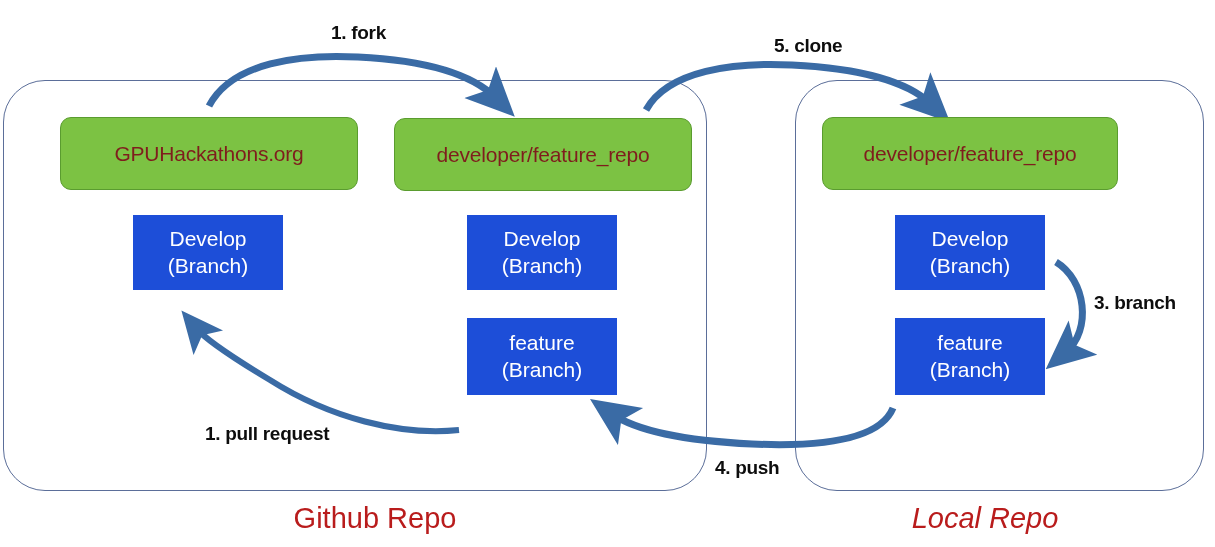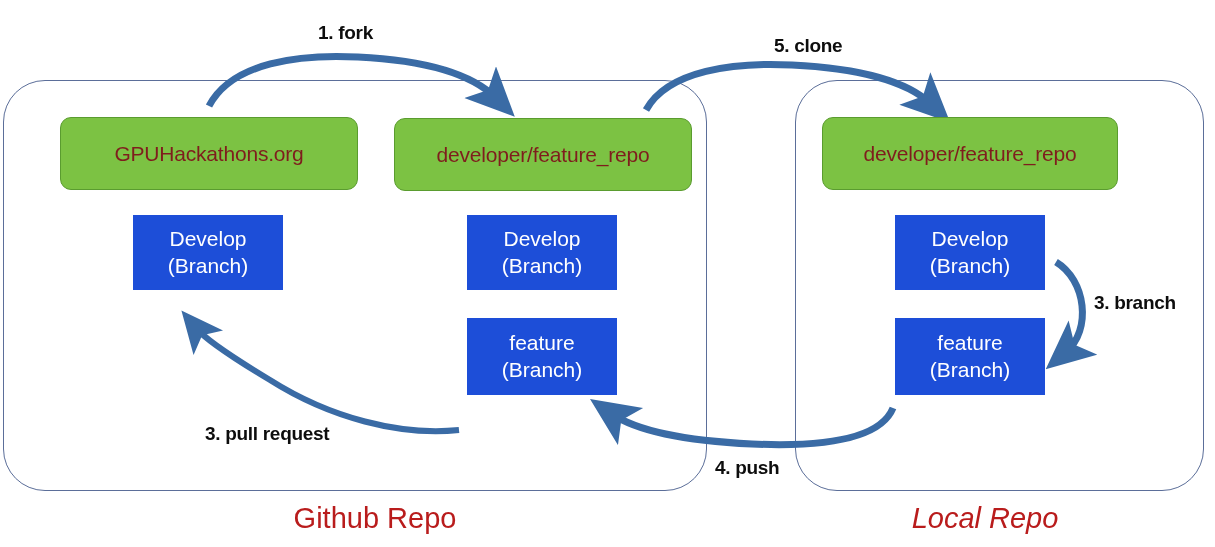--- a/index.html
+++ b/index.html
@@ -116,25 +116,25 @@
 
     <g>
       <path d="M893,408 C 880,440 820,447 752,444 C 690,441 640,433 612,414" fill="none" stroke="#3A6BA5" stroke-width="7" stroke-linecap="butt" marker-end="url(#ah)"></path>
     </g>
 
     <g>
       <path d="M459,430 C 400,436 330,418 270,380 C 230,356 206,340 196,328" fill="none" stroke="#3A6BA5" stroke-width="6" stroke-linecap="butt" marker-end="url(#ah)"></path>
     </g>
   </svg>
 
-  <div class="step-label" style="left:318px; top:22px;">1. fork</div>
+  <div class="step-label" style="left:331px; top:22px;">1. fork</div>
   <div class="step-label" style="left:774px; top:35px;">5. clone</div>
   <div class="step-label" style="left:1094px; top:292px;text-align:center;">3. branch</div>
   <div class="step-label" style="left:715px; top:457px;">4. push</div>
-  <div class="step-label" style="left:205px; top:423px;">3. pull request</div>
+  <div class="step-label" style="left:205px; top:423px;">1. pull request</div>
 
   <div class="repo-box" style="left:60px; top:117px; width:298px; height:73px;">
     <span>GPUHackathons.org</span>
   </div>
   <div class="branch-box" style="left:133px; top:215px; width:150px; height:75px;">
     <span>Develop</span>
     <span>(Branch)</span>
   </div>
 
   <div class="repo-box" style="left:394px; top:118px; width:298px; height:73px;">

